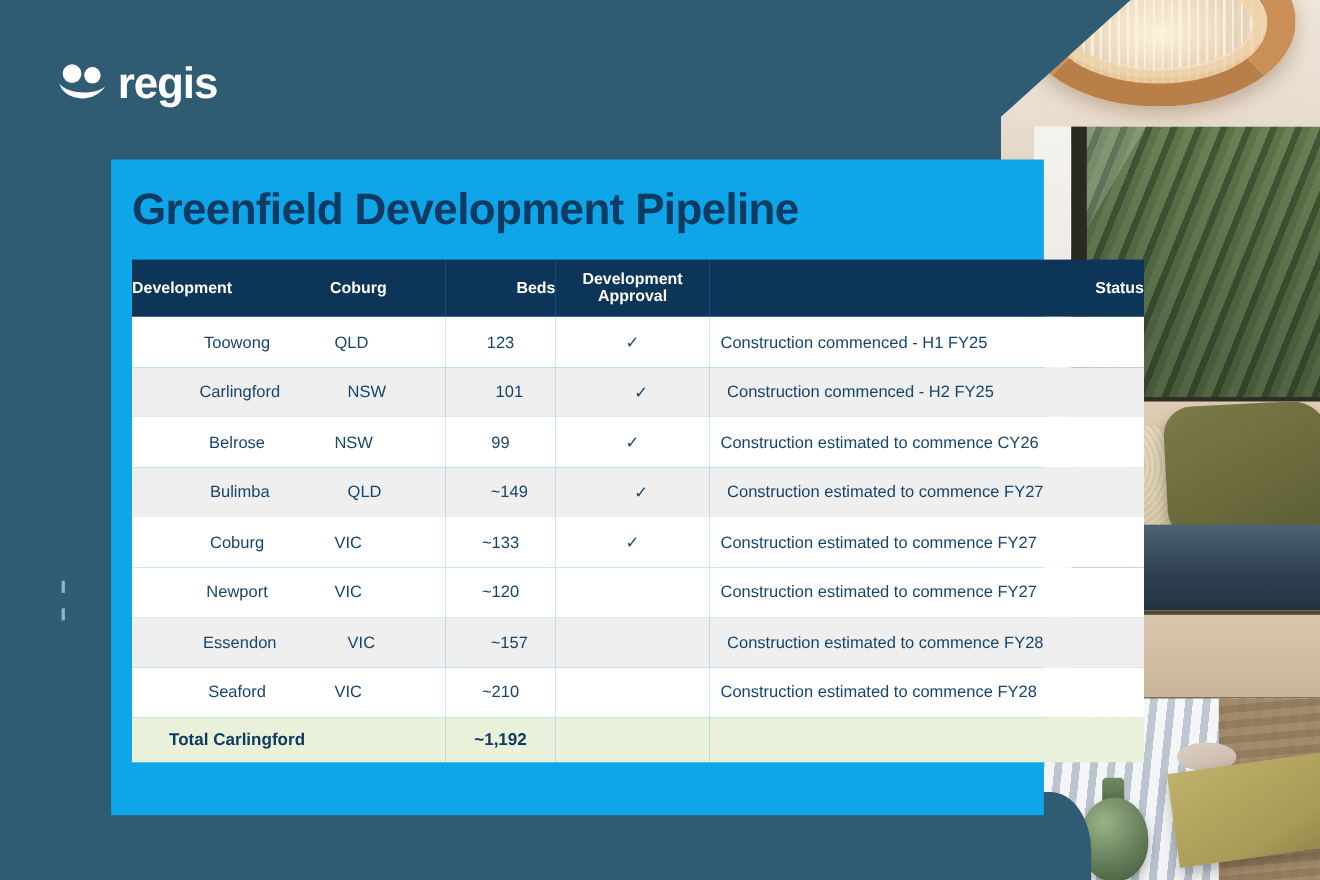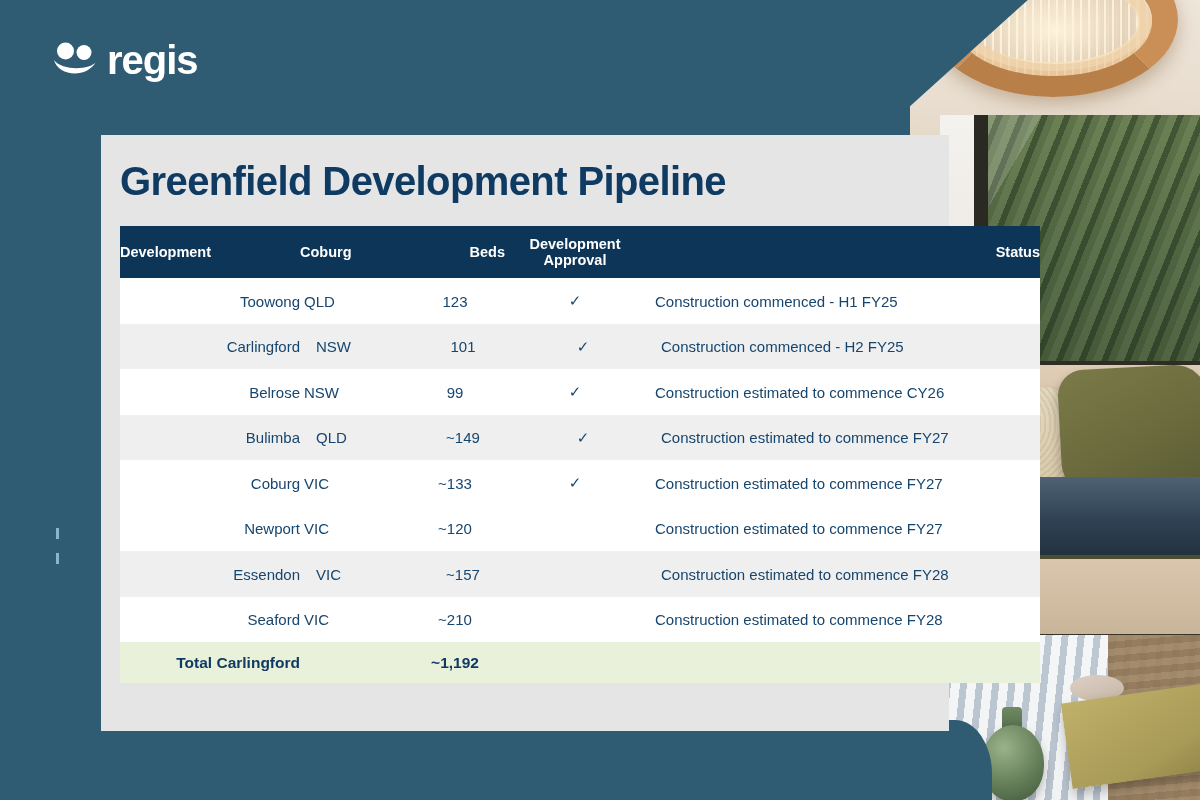--- a/index.html
+++ b/index.html
@@ -162,21 +162,21 @@
     position: absolute;
     left: -10px; bottom: -10px;
     width: 62px; height: 90px;
     background: #2f5b73;
     border-radius: 0 60% 0 0;
   }
 
   
   .logo {
     position: absolute;
-    left: 52px; top: 40px;
+    left: 52px; top: 56px;
     display: flex;
     align-items: center;
     gap: 9px;
     z-index: 6;
   }
   .logo-mark { width: 46px; height: 40px; display: block; }
   .logo-word {
     color: #ffffff;
     font-size: 40px;
     font-weight: 600;
@@ -187,23 +187,23 @@
   
   .left-marks { position: absolute; left: 56px; top: 528px; z-index: 4; }
   .left-marks span {
     display: block; width: 3px; height: 11px;
     background: #9dc3de; opacity: .85; margin-bottom: 14px;
   }
 
   
   .card {
     position: absolute;
-    left: 101px; top: 135px;
+    left: 101px; top: 145px;
     width: 848px; height: 596px;
-    background: #e5e5e5;
+    background: #0ea5e9;
     z-index: 5;
     padding: 0;
   }
   .card-title {
     color: #0f3b63;
     font-size: 40px;
     font-weight: 700;
     letter-spacing: -0.6px;
     padding: 24px 0 0 19px;
   }
@@ -229,21 +229,21 @@
   th.c-beds  { width: 100px; text-align: right; }
   th.c-appr  { width: 140px; text-align: center; line-height: 1.12; }
   th.c-stat  { width: 395px; text-align: right;  padding-left: 10px; }
 
   table.pipeline tbody td {
     color: #16456e;
     font-size: 15px;
     height: 45.5px;
     vertical-align: middle;
   }
-  td.c-dev   { text-align: right;  padding-left: 11px; }
+  td.c-dev   { text-align: center;  padding-left: 11px; }
   td.c-state { text-align: left;  padding-left: 4px; }
   td.c-beds  { text-align: center; }
   td.c-appr  { text-align: center; color: #2e75b6; font-size: 17px; }
   td.c-stat  { text-align: left;  padding-left: 10px; }
 
   tbody tr.alt td { background: #efefef; padding-left: 16px; }
   tbody tr.plain td { background: #ffffff; }
 
   tbody tr.total td {
     background: #e9f1da;

